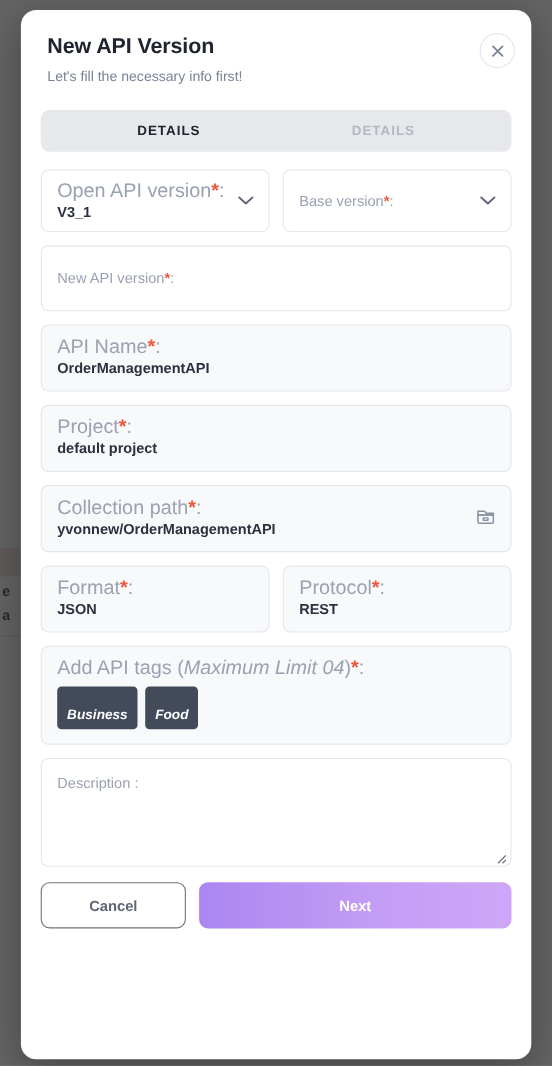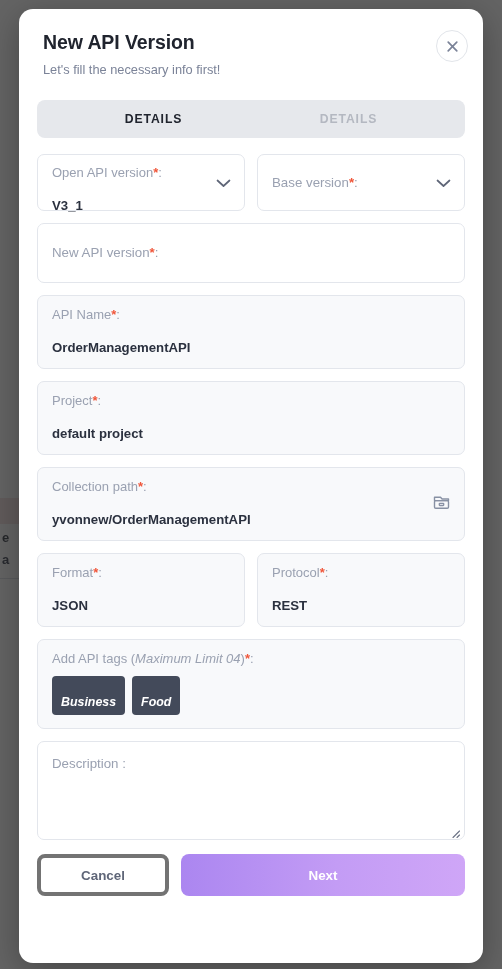--- a/index.html
+++ b/index.html
@@ -149,33 +149,33 @@
     background: #ffffff;
     padding: 11px 14px;
     margin-bottom: 12px;
   }
   .field.filled {
     background: #f8f9fb;
   }
   .field.half { flex: 1; margin-bottom: 12px; }
 
   .field-label {
-    font-size: 13px;
+    font-size: 18px;
     color: #9aa1b1;
     line-height: 16px;
   }
   .field-label .req { color: #f0563a; font-weight: bold; }
   .field-label .em { font-style: italic; }
 
   .field-value {
     font-size: 13.2px;
     font-weight: bold;
     color: #2b313f;
     line-height: 19px;
-    margin-top: 15px;
+    margin-top: 2px;
   }
 
   
   .field.select { height: 57px; padding-top: 10px; }
   .field.select.empty { display: flex; align-items: center; padding-top: 11px; }
   .field.select.empty .field-label { font-size: 13.3px; color: #9aa1b1; }
   .chevron {
     position: absolute;
     right: 13px;
     top: 50%;
@@ -257,21 +257,21 @@
     font-size: 13.4px;
     font-weight: bold;
     display: flex;
     align-items: center;
     justify-content: center;
     cursor: pointer;
   }
   .btn-cancel {
     width: 132px;
     background: #ffffff;
-    border: 4px solid #737373;
+    border: 1px solid #737373;
     color: #5f6678;
   }
   .btn-next {
     flex: 1;
     border: none;
     color: #ffffff;
     background: linear-gradient(90deg, #ab86f0 0%, #c39cf5 55%, #cfa6f7 100%);
   }
 </style>
 </head>

